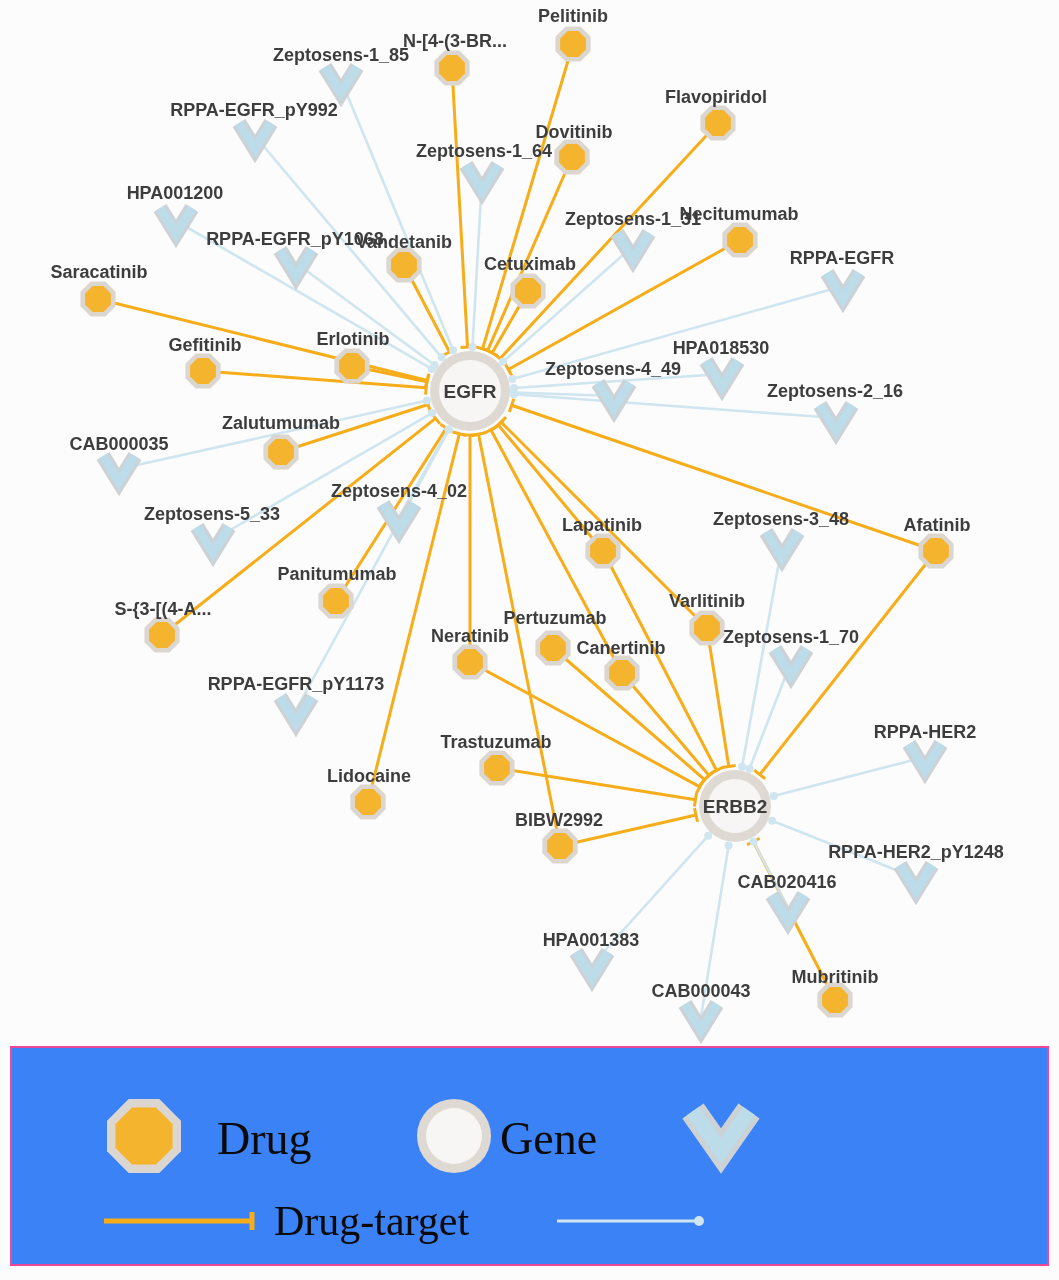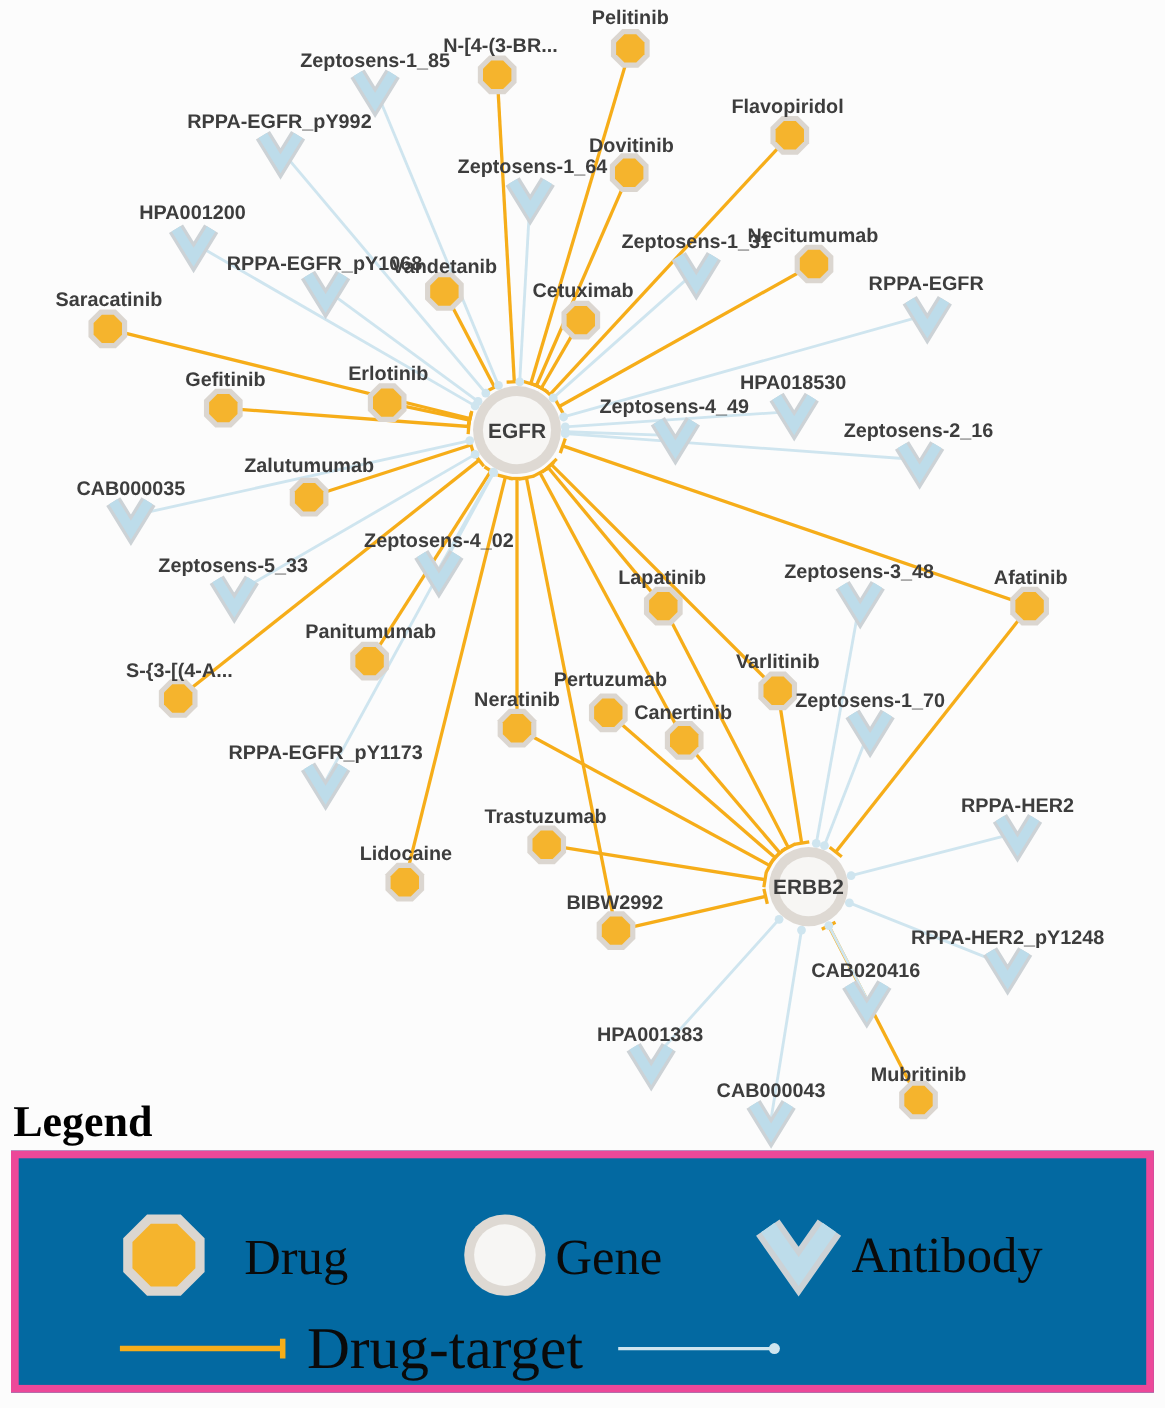--- a/index.html
+++ b/index.html
@@ -2,24 +2,24 @@
 <html style="--background: #fcfcfc; --drug-fill: #f5b42d; --drug-ring: #dbd6d0; --gene-fill: #f7f6f4; --gene-ring: #ded9d3; --antibody-fill: #bddcea; --antibody-stroke: #ccd2d6; --edge-drug: #f6ad19; --edge-antibody: #cfe5ef; --label-color: #3d3d3d;"><head>
 <meta charset="utf-8">
 <style>
   * { margin:0; padding:0; box-sizing:border-box; }
   html,body { background:#ffffff; font-family:"Liberation Sans",sans-serif; }
   .stage { position:relative; width:1059px; height:1280px; background:#fcfcfc; overflow:hidden; }
   #network { position:absolute; left:0; top:0; }
   .node-label { font-family:"Liberation Sans",sans-serif; font-weight:bold; font-size:18px; fill:var(--label-color,#3d3d3d); }
   .gene-label { font-family:"Liberation Sans",sans-serif; font-weight:bold; font-size:19px; fill:var(--label-color,#3d3d3d); }
   .legend-title { position:absolute; left:12px; top:996px; font-family:"Liberation Serif",serif; font-weight:bold; font-size:40px; color:#000; }
-  .legend-box { position:absolute; left:10px; top:1046px; width:1039px; height:220px; background:#0369a1; border:7px solid #ec4899; }
+  .legend-box { position:absolute; left:10px; top:1046px; width:1039px; height:220px; background:#3b82f6; border:2px solid #ec4899; }
   .lg-glyph { position:absolute; overflow:visible; }
   .lg-name { position:absolute; transform:translateY(-50%); font-family:"Liberation Serif",serif; font-size:46px; color:#0a0a0a; white-space:nowrap; }
-  .lg-edge-label { position:absolute; transform:translateY(-50%); font-family:"Liberation Serif",serif; font-size:54px; color:#0a0a0a; white-space:nowrap; }
+  .lg-edge-label { position:absolute; transform:translateY(-50%); font-family:"Liberation Serif",serif; font-size:42px; color:#0a0a0a; white-space:nowrap; }
 </style>
 </head>
 <body>
 
 <div class="stage" style="background: rgb(252, 252, 252);">
 
   <svg id="network" width="1059" height="1280" viewBox="0 0 1059 1280">
       <g>
         <g>
           <line x1="573" y1="44" x2="482.52057916122396" y2="348.81901971898327" stroke="#f6ad19" stroke-width="3"></line>
@@ -451,40 +451,38 @@
         <text x="791" y="643" text-anchor="middle" class="node-label">Zeptosens-1_70</text>
         <text x="296" y="690" text-anchor="middle" class="node-label">RPPA-EGFR_pY1173</text>
         <text x="925" y="738" text-anchor="middle" class="node-label">RPPA-HER2</text>
         <text x="916" y="858" text-anchor="middle" class="node-label">RPPA-HER2_pY1248</text>
         <text x="787" y="888" text-anchor="middle" class="node-label">CAB020416</text>
         <text x="591" y="946" text-anchor="middle" class="node-label">HPA001383</text>
         <text x="701" y="997" text-anchor="middle" class="node-label">CAB000043</text>
       </g>
     </svg>
 
-  <div class="legend-title">Legend</div>
 
   <div class="legend-box">
     <svg id="lg-drug-glyph" class="lg-glyph" style="left:87px;top:43px" width="90" height="90" viewBox="0 0 90 90">
         <polygon points="82.0,60.3 60.3,82.0 29.7,82.0 8.0,60.3 8.0,29.7 29.7,8.0 60.3,8.0 82.0,29.7" fill="#dbd6d0"></polygon>
         <polygon points="73.6,56.9 56.9,73.6 33.1,73.6 16.4,56.9 16.4,33.1 33.1,16.4 56.9,16.4 73.6,33.1" fill="#f5b42d"></polygon>
       </svg>
     <div class="lg-name" style="left:205px;top:90px">Drug</div>
 
     <svg id="lg-gene-glyph" class="lg-glyph" style="left:402px;top:48px" width="80" height="80" viewBox="0 0 80 80">
         <circle cx="40" cy="40" r="37" fill="#ded9d3"></circle>
         <circle cx="40" cy="40" r="28" fill="#f7f6f4"></circle>
       </svg>
     <div class="lg-name" style="left:488px;top:90px">Gene</div>
 
     <svg id="lg-ab-glyph" class="lg-glyph" style="left:669px;top:45px" width="80" height="80" viewBox="0 0 80 80">
         <path d="M 12 18 L 40 58 L 68 18" fill="none" stroke="#ccd2d6" stroke-width="26"></path>
         <path d="M 12 18 L 40 58 L 68 18" fill="none" stroke="#bddcea" stroke-width="15"></path>
       </svg>
-    <div class="lg-name" style="left:757px;top:88px">Antibody</div>
 
     <svg id="lg-drugtarget-glyph" class="lg-glyph" style="left:90px;top:160px" width="165" height="26" viewBox="0 0 165 26">
         <line x1="2" y1="13" x2="150" y2="13" stroke="#f6ad19" stroke-width="5"></line>
         <line x1="150" y1="4" x2="150" y2="22" stroke="#f6ad19" stroke-width="5"></line>
       </svg>
     <div class="lg-edge-label" style="left:262px;top:173px">Drug-target</div>
 
     <svg id="lg-abtarget-glyph" class="lg-glyph" style="left:543px;top:160px" width="160" height="26" viewBox="0 0 160 26">
         <line x1="2" y1="13" x2="140" y2="13" stroke="#cfe5ef" stroke-width="3"></line>
         <circle cx="144" cy="13" r="5" fill="#cfe5ef"></circle>

